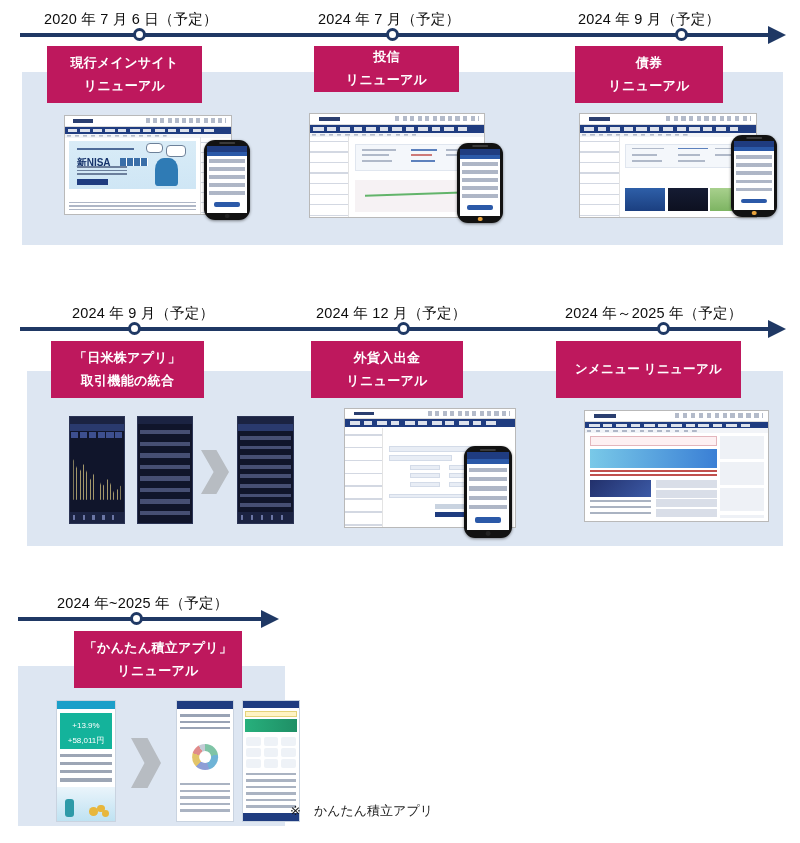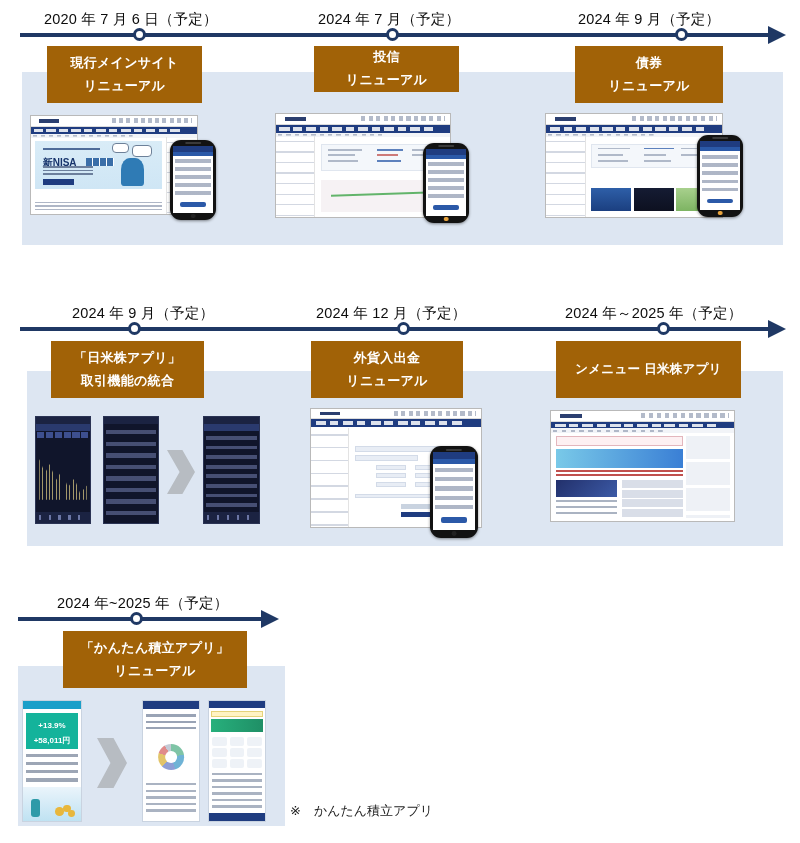--- a/index.html
+++ b/index.html
@@ -53,38 +53,38 @@
     position: absolute;
     font-size: 14.5px;
     color: #0d0d0d;
     white-space: nowrap;
     letter-spacing: 0.2px;
   }
 
   
   .caption {
     position: absolute;
-    background: #a16207;
+    background: #be185d;
     color: #ffffff;
     font-size: 13px;
     font-weight: bold;
     line-height: 1.75;
     text-align: center;
     display: flex;
     flex-direction: column;
     justify-content: center;
     align-items: center;
     padding: 6px 4px;
     box-sizing: border-box;
     letter-spacing: 0.3px;
   }
   .caption span { display: block; white-space: nowrap; }
 
   
-  .shot { position: absolute; }
+  .shot { position: absolute; margin-left: 34px; }
 
   .browser {
     position: absolute;
     background: #ffffff;
     border: 1px solid #b9b9b9;
     box-sizing: border-box;
     overflow: hidden;
   }
   .bw-top { height: 10%; background: #ffffff; border-bottom: 1px solid #dcdcdc; position: relative; }
   .bw-logo { position: absolute; left: 5%; top: 30%; width: 12%; height: 38%; background: #2b3f70; }
@@ -153,21 +153,21 @@
     background-image: repeating-linear-gradient(90deg,#6b76a5 0 5%, transparent 5% 20%);
     background-size:90% 45%; background-repeat:no-repeat; background-position:50% 50%; }
   .dp-candles { position:absolute; left:6%; right:6%; top:30%; height:48%;
     background: repeating-linear-gradient(90deg,#c8b87a 0 2%, transparent 2% 7%); opacity:.8;
     clip-path: polygon(0 20%,12% 48%,22% 30%,35% 62%,48% 42%,60% 76%,74% 58%,86% 88%,100% 72%,100% 100%,0 100%); }
 
   
   .tphone { position:absolute; background:#ffffff; border:1px solid #c9d3e0; box-sizing:border-box; overflow:hidden; }
   .tp-nav { height:7%; background:#1b9fc9; }
   .tp-card { position:absolute; left:5%; right:5%; top:10%; height:30%; background:#14b39b; }
-  .tp-val { position:absolute; left:0; right:0; color:#fff; font-size:8px; font-weight:bold; text-align:center; }
+  .tp-val { position:absolute; left:0; right:0; color:#fff; font-size:8px; font-weight:normal; text-align:center; }
   .tp-lines { position:absolute; left:6%; right:6%; top:44%; height:24%;
     background: repeating-linear-gradient(180deg,#8b96a8 0 11%, transparent 11% 28%); opacity:.85; }
   .tp-illus { position:absolute; left:0; right:0; bottom:0; height:28%;
     background: linear-gradient(180deg,#eaf4fb 0%, #bfe2f2 100%); }
   .tp-coin { position:absolute; border-radius:50%; background:#e8b73c; }
   .tp-robot { position:absolute; left:14%; bottom:12%; width:16%; height:55%; background:#2e9aa8; border-radius:3px; }
 
   
   .wphone { position:absolute; background:#ffffff; border:1px solid #c9d3e0; box-sizing:border-box; overflow:hidden; }
   .wp-nav { height:7%; background:#1f3c80; }
@@ -503,21 +503,21 @@
         <div class="ps-rows"></div>
         <div class="ps-btn"></div>
       </div>
       <div class="phone-home" style="background:#222;"></div>
     </div>
   </div>
 
   <div class="node" style="left:657px; top:24px;"></div>
   <div class="date-label" style="left:565px; top:6px;">2024 年～2025 年（予定）</div>
   <div class="caption" style="left:556px; top:43px; width:185px; height:57px; font-size:12.5px;">
-    <span>ンメニュー 日米株アプリ</span>
+    <span>ンメニュー リニューアル</span>
   </div>
 
   <div class="shot" style="left:550px; top:112px; width:190px; height:115px;">
     <div class="browser" style="left:0; top:0; width:185px; height:112px;">
       <div class="bw-top" style="height:9%;">
         <div class="bw-logo"></div>
         <div class="bw-toprow"></div>
       </div>
       <div class="bw-nav" style="height:6%;">
         <i style="left:2%;width:6%"></i>
@@ -555,21 +555,21 @@
 
 <div class="row row3">
 
   <div class="panel" style="left:18px; top:78px; width:267px; height:160px;"></div>
 
   <div class="axis" style="left:18px; top:29px; width:245px;"></div>
   <div class="axis-head" style="left:261px; top:22px;"></div>
 
   <div class="node" style="left:130px; top:24px;"></div>
   <div class="date-label" style="left:57px; top:6px;">2024 年~2025 年（予定）</div>
-  <div class="caption" style="left:63px; top:43px; width:184px; height:57px;">
+  <div class="caption" style="left:74px; top:43px; width:168px; height:57px;">
     <span>「かんたん積立アプリ」</span>
     <span>リニューアル</span>
   </div>
 
   <div class="shot" style="left:22px; top:112px; width:245px; height:125px;">
     <div class="tphone" style="left:0; top:0; width:60px; height:122px;">
       <div class="tp-nav"></div>
       <div class="tp-card">
         <div class="tp-val" style="top:22%;">+13.9%</div>
         <div class="tp-val" style="top:62%;">+58,011円</div>

